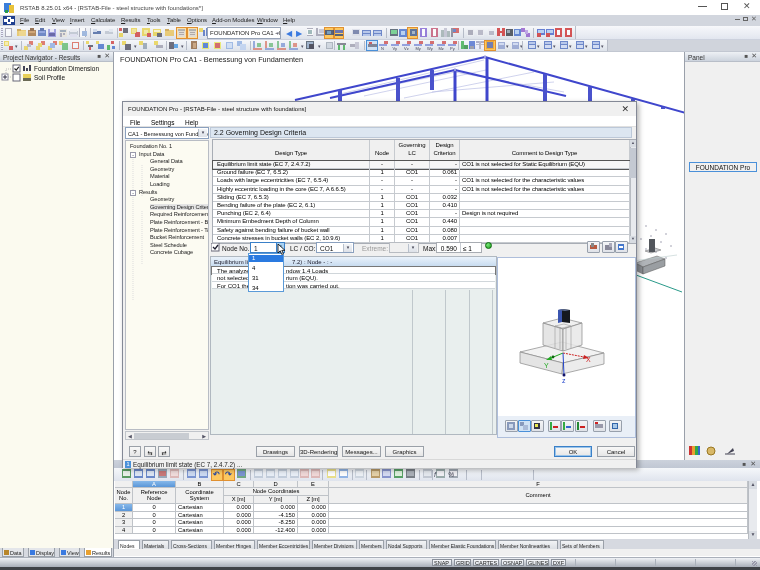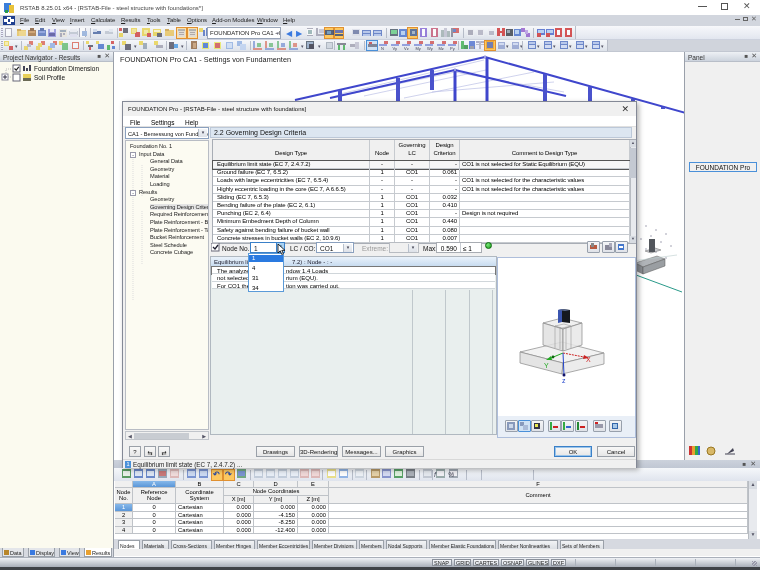--- a/index.html
+++ b/index.html
@@ -546,21 +546,21 @@
       <line x1="3" y1="15" x2="7" y2="15" stroke="#334"></line>
       <line x1="5" y1="13" x2="5" y2="17" stroke="#334"></line>
       <rect x="13" y="12" width="7" height="7" fill="#fff" stroke="#667"></rect>
       <rect x="23" y="12" width="8" height="4" fill="#e8d058"></rect>
       <rect x="23" y="16" width="8" height="3" fill="#6a6a55"></rect>
     </svg>
 <span class="abs" style="left:34px;top:13px;font-size:6.5px;color:#111;">Foundation Dimension</span>
 <span class="abs" style="left:34px;top:22px;font-size:6.5px;color:#111;">Soil Profile</span>
 </div>
 <div class="abs" id="gfx">
-<span class="abs" style="left:6px;top:3px;font-size:7.3px;color:#222;">FOUNDATION Pro CA1 - Settings von Fundamenten</span>
+<span class="abs" style="left:6px;top:3px;font-size:7.3px;color:#222;">FOUNDATION Pro CA1 - Bemessung von Fundamenten</span>
 <svg class="abs" style="left:0;top:0" width="570" height="408">
 <g stroke="#aab0e0" stroke-width="0.7" opacity="0.8">
 <line x1="226" y1="42" x2="370" y2="8"></line>
         <line x1="250" y1="44" x2="372" y2="18"></line>
 <line x1="290" y1="46" x2="420" y2="20"></line>
         <line x1="318" y1="40" x2="440" y2="30"></line>
 <line x1="216" y1="46" x2="341" y2="20"></line>
         <line x1="341" y1="20" x2="450" y2="40"></line>
 </g>
 <g stroke="#3f46cc" stroke-width="2" fill="none">

